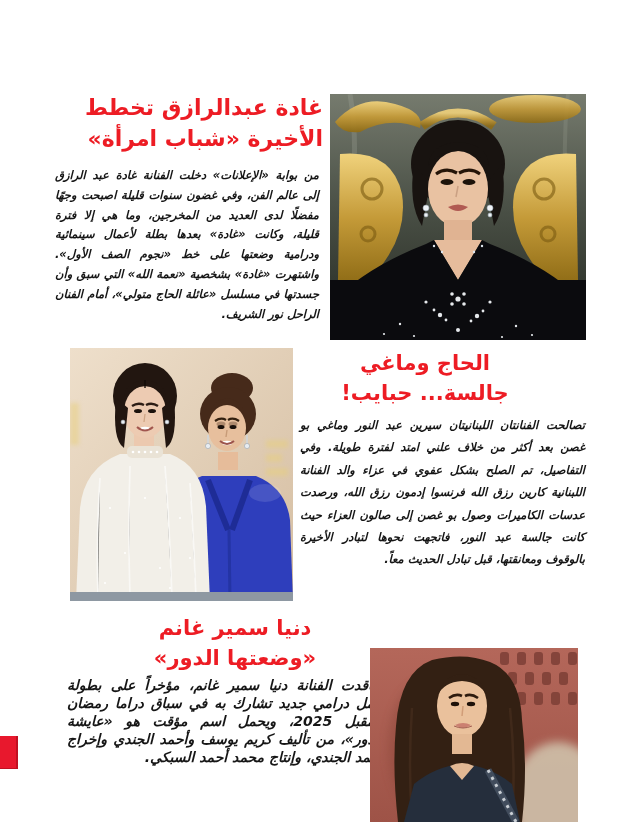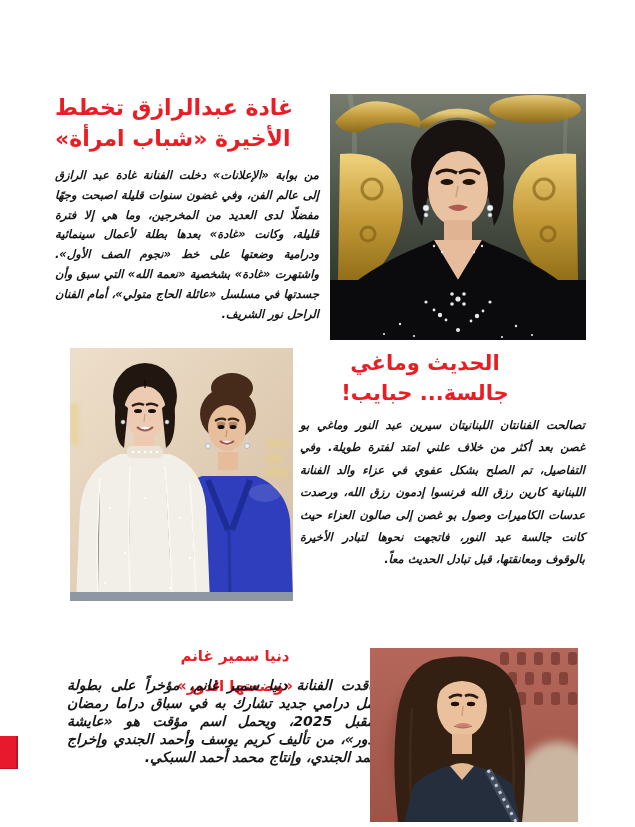--- a/index.html
+++ b/index.html
@@ -2,23 +2,23 @@
 <html lang="ar" style="--headline-red: #ed1c24; --accent-red: #e8182d; --body-text: #161616;"><head>
 <meta charset="utf-8">
 <style>
   html,body{margin:0;padding:0;background:#ffffff;}
   .page{
     position:relative;width:635px;height:827px;background:#fff;overflow:hidden;
     font-family:"DejaVu Sans",sans-serif;
   }
   .headline{position:absolute;margin:0;font-weight:bold;color:var(--headline-red,#ed1c24);}
   .headline .hl{display:block;}
-  .h1{left:55px;top:92px;width:268px;font-size:22px;line-height:31px;text-align:left;direction:rtl;}
+  .h1{left:55px;top:92px;width:268px;font-size:22px;line-height:31px;text-align:right;direction:rtl;}
   .h2{left:333px;top:348px;width:184px;font-size:21px;line-height:30px;text-align:center;direction:rtl;}
-  .h3{left:100px;top:613px;width:270px;font-size:15px;line-height:30px;text-align:center;direction:rtl;margin-top:28px;}
+  .h3{left:100px;top:613px;width:270px;font-size:21px;line-height:30px;text-align:center;direction:rtl;}
   .body-text{
     position:absolute;margin:0;direction:rtl;text-align:justify;font-weight:bold;
     color:var(--body-text,#161616);
     font-style:italic;
   }
   .p1{left:55px;top:166px;width:264px;font-size:11.5px;line-height:19.8px;}
   .p2{left:300px;top:414px;width:285px;font-size:11.5px;line-height:22.4px;}
   .p3{left:67px;top:676px;width:316px;font-size:14px;line-height:18px;}
   figure{margin:0;position:absolute;overflow:hidden;}
   .photo1{left:330px;top:94px;width:256px;height:246px;}
@@ -116,21 +116,21 @@
       <g fill="#dfe6ee">
           <circle cx="104" cy="152" r="1.2"></circle>
           <circle cx="112" cy="158" r="1.2"></circle>
           <circle cx="144" cy="158" r="1.2"></circle>
           <circle cx="152" cy="152" r="1.2"></circle>
         </g>
     </svg>
   </figure>
 
   <h2 class="headline h2" dir="rtl">
-    <span class="hl">الحديث وماغي</span>
+    <span class="hl">الحاج وماغي</span>
     <span class="hl">جالسة... حبايب!</span>
   </h2>
   <p class="body-text p2" dir="rtl">تصالحت الفنانتان اللبنانيتان سيرين عبد النور وماغي بو غصن بعد أكثر من خلاف علني امتد لفترة طويلة. وفي التفاصيل، تم الصلح بشكل عفوي في عزاء والد الفنانة اللبنانية كارين رزق الله فرنسوا إدمون رزق الله، ورصدت عدسات الكاميرات وصول بو غصن إلى صالون العزاء حيث كانت جالسة عبد النور، فاتجهت نحوها لتبادر الأخيرة بالوقوف ومعانقتها، قبل تبادل الحديث معاً.</p>
 
   <figure class="photo2">
     <svg viewBox="0 0 223 253" preserveAspectRatio="none">
       <defs>
         <linearGradient id="p2bg" x1="0" y1="0" x2="1" y2="1">
           <stop offset="0" stop-color="#eedfcb"></stop>
             <stop offset="1" stop-color="#d5bea2"></stop>

